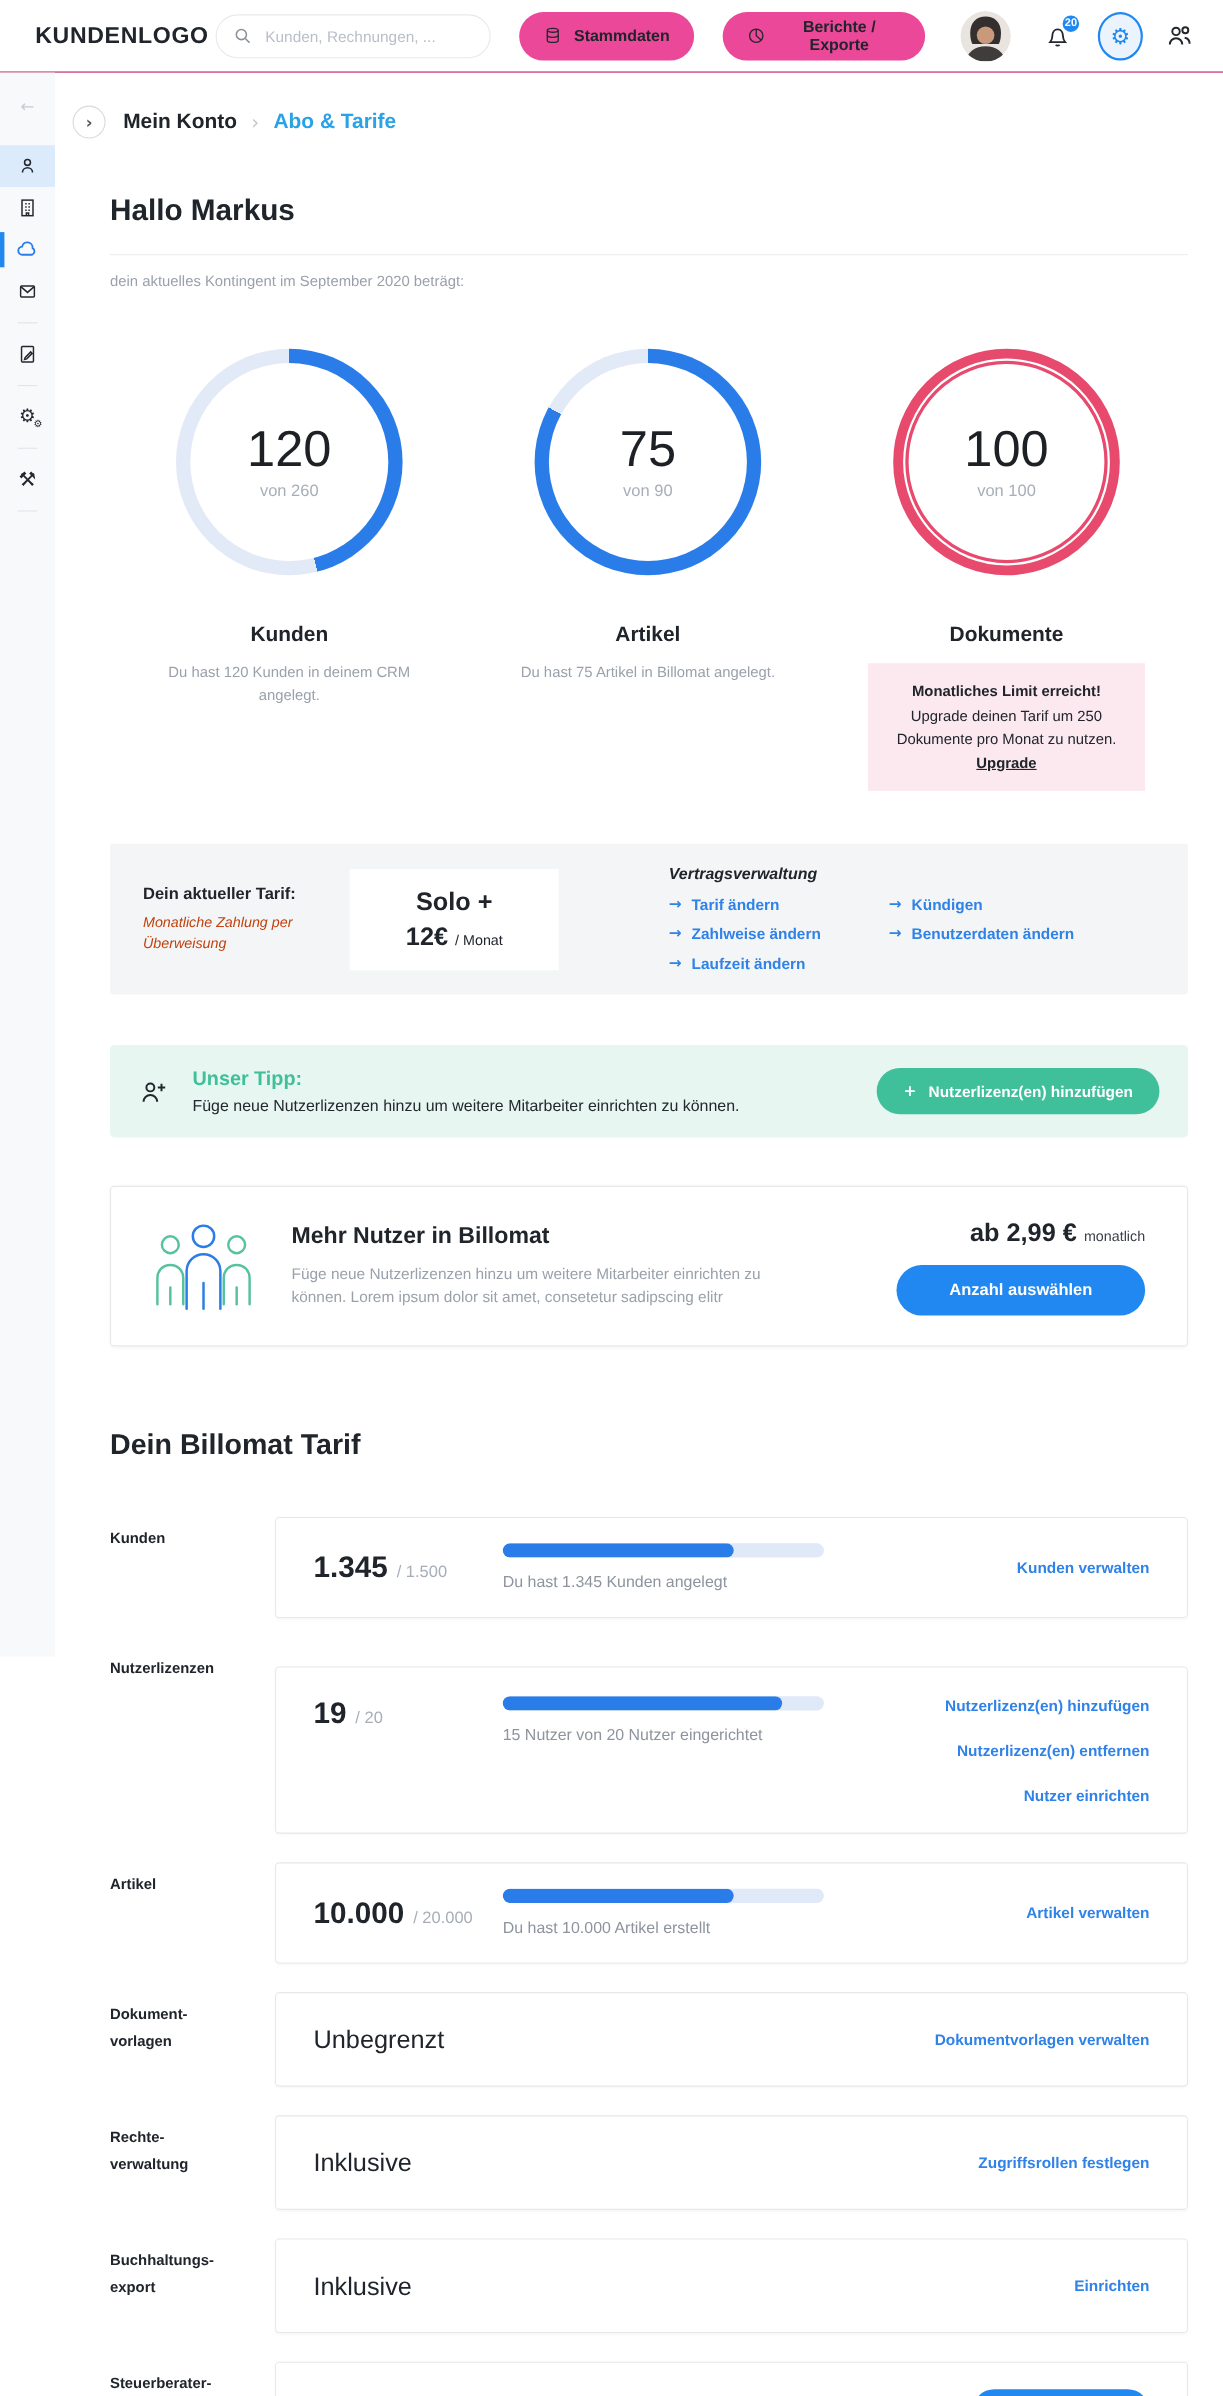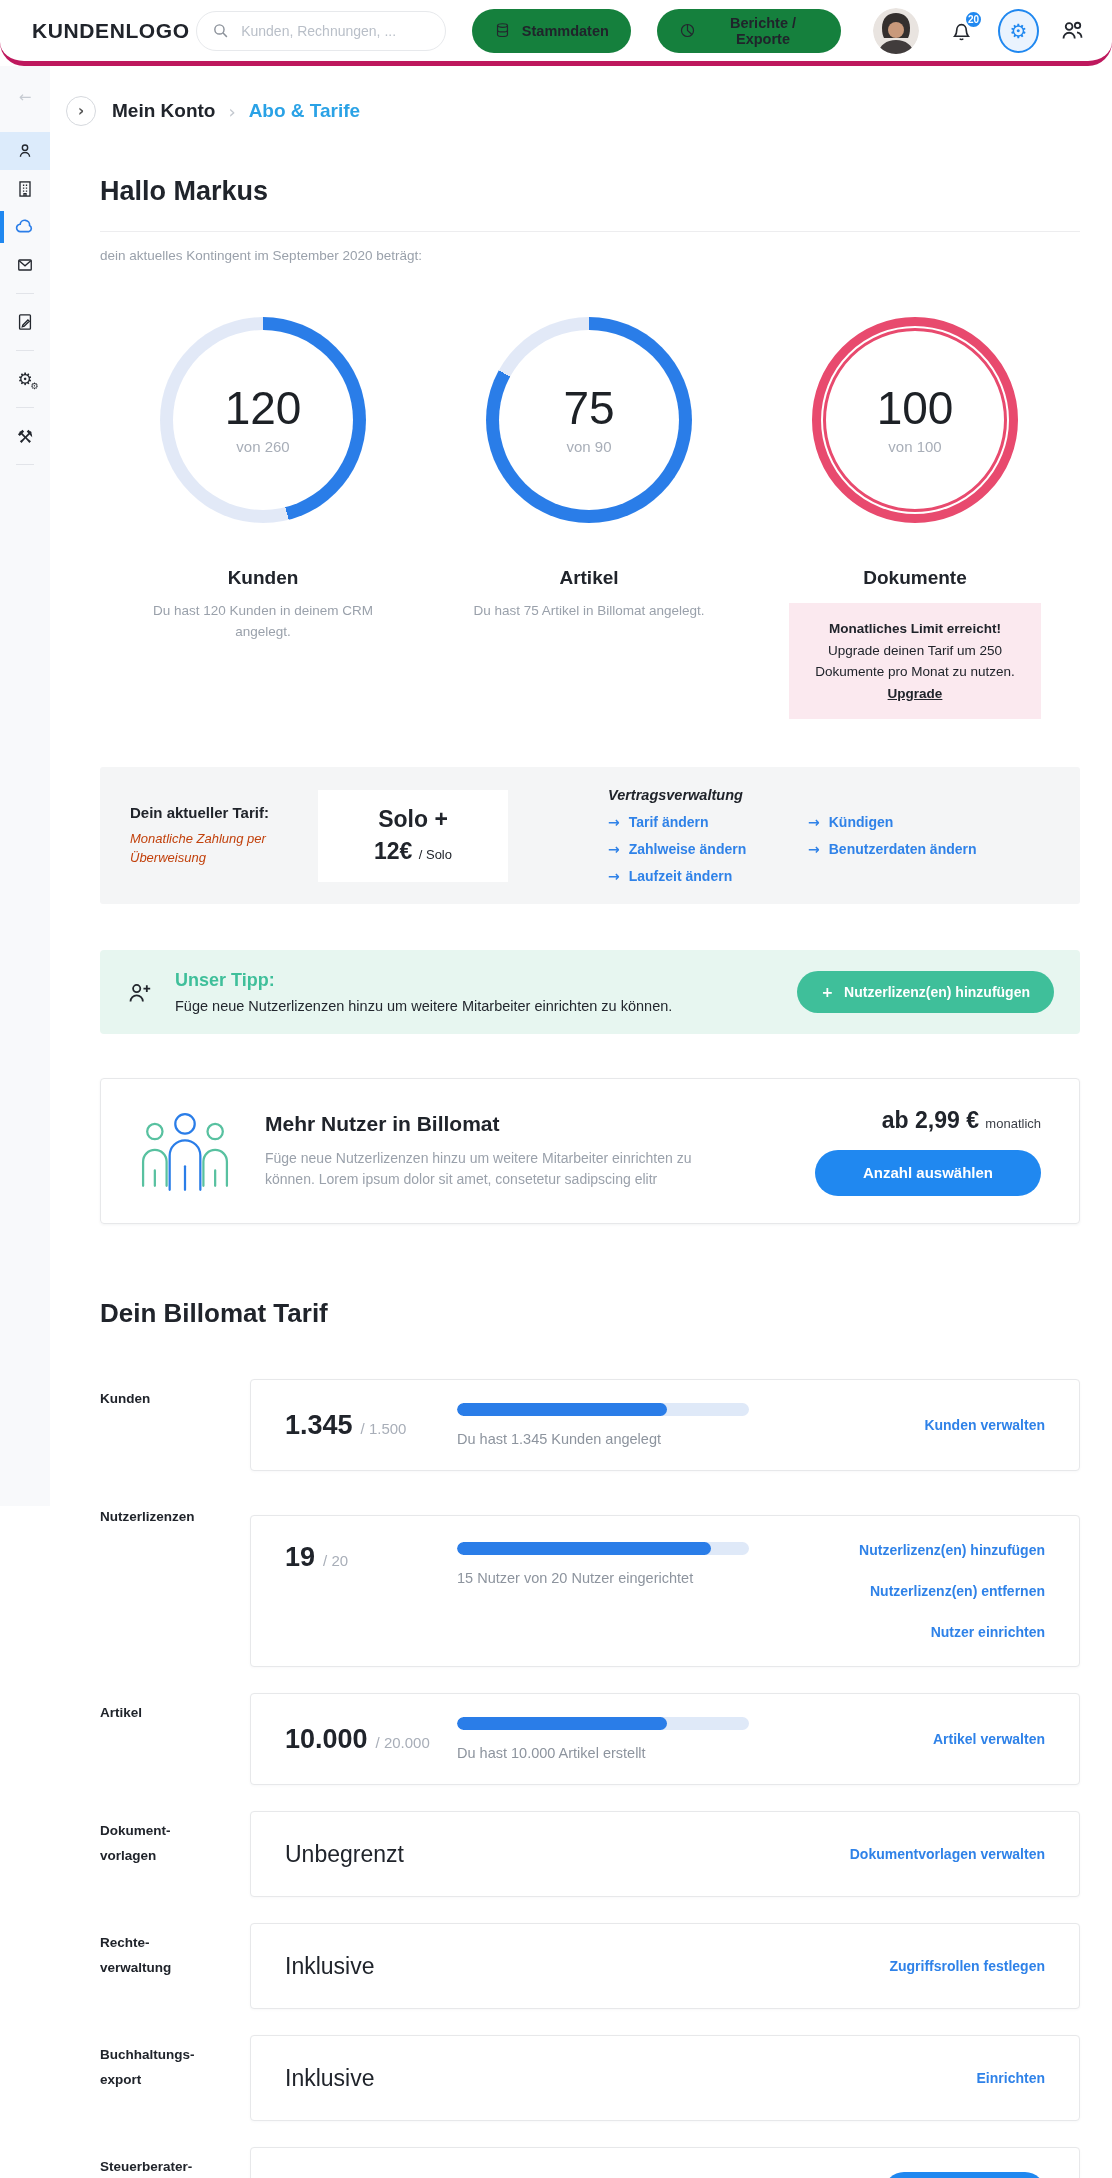--- a/index.html
+++ b/index.html
@@ -2,28 +2,28 @@
 <html><head>
 <meta charset="utf-8">
 <style>
   * { box-sizing: border-box; }
   body { margin:0; width:1112px; min-height:2178px; background:#fff; color:#20242b;
          font-family:"Liberation Sans", sans-serif; }
   .glyph { font-family:"DejaVu Sans", sans-serif; }
 
   
   .topbar { height:66px; display:flex; align-items:center; padding:0 26px 0 32px;
-            border-bottom:5px solid #be185d; background:#fff;border-radius:24px; }
+            border-bottom:1px solid #be185d; background:#fff; }
   .logo { font-size:21px; font-weight:700; letter-spacing:.6px; width:178px; }
   .search { width:268px; height:40px; border:1px solid #e7e9ec; border-radius:20px;
             display:flex; align-items:center; gap:10px; padding:0 15px; background:#fff; }
   .search input { border:none; outline:none; width:100%; font-size:14px; color:#444;
                   font-family:inherit; background:transparent; }
   .search input::placeholder { color:#b9bfc8; }
-  .nav-btn { margin-left:26px; height:44px; border:none; border-radius:22px; background:#15803d;
+  .nav-btn { margin-left:26px; height:44px; border:none; border-radius:22px; background:#ec4899;
              display:flex; align-items:center; gap:11px; padding:0 22px; font-size:14.5px;
              font-weight:700; color:#20242b; font-family:inherit; cursor:pointer; }
   .avatar { margin-left:32px; width:46px; height:46px; border-radius:50%; overflow:hidden; flex:none; cursor:pointer; }
   .bell-wrap { margin-left:30px; position:relative; cursor:pointer; }
   .badge { position:absolute; top:-8px; right:-9px; width:19px; height:19px; border-radius:50%;
            background:#2088f0; color:#fff; font-size:10px; font-weight:700; border:2px solid #fff;
            display:flex; align-items:center; justify-content:center; }
   .gear-btn { margin-left:24px; width:44px; height:44px; border-radius:50%; border:2px solid #2088f0;
               background:#eaf3fe; color:#2088f0; font-size:20px; display:flex; align-items:center;
               justify-content:center; cursor:pointer; }
@@ -338,21 +338,21 @@
 
     <section class="tariff-box">
       <div>
         <div class="tariff-heading">Dein aktueller Tarif:</div>
         <div class="tariff-note">Monatliche Zahlung per Überweisung</div>
       </div>
       <div class="tariff-card">
         <div class="plan-name">Solo +</div>
         <div class="plan-price">
           <span>12€</span>
-          <span class="suffix">/ Solo</span>
+          <span class="suffix">/ Monat</span>
         </div>
       </div>
       <div class="contract">
         <div class="contract-title">Vertragsverwaltung</div>
         <div class="contract-links">
           <div class="c-col">
             <span class="c-link">
                 <span class="glyph">→</span>
                 <span>Tarif ändern</span>
               </span>

